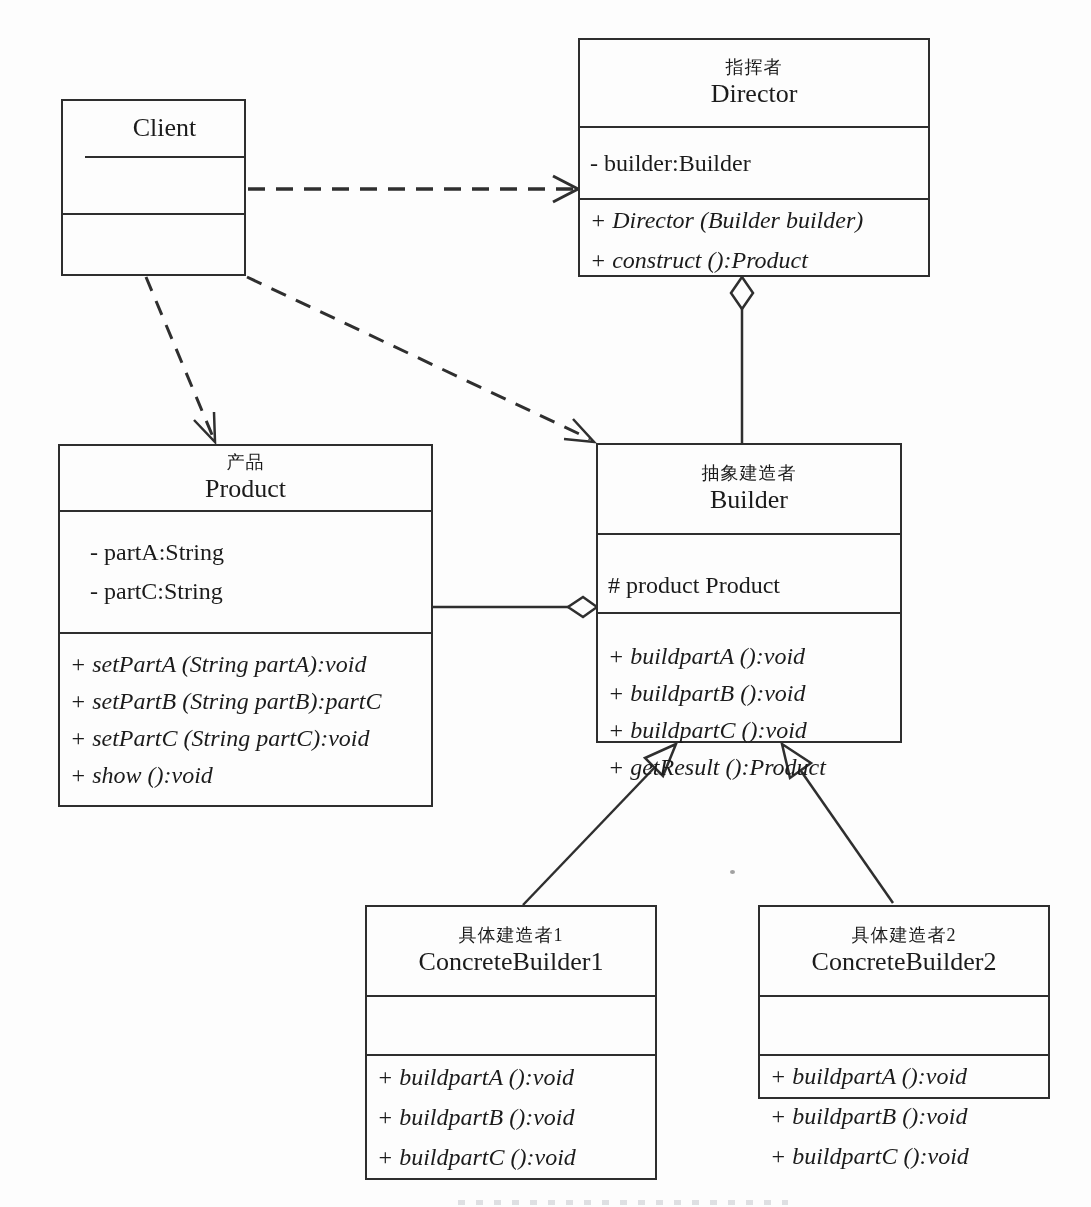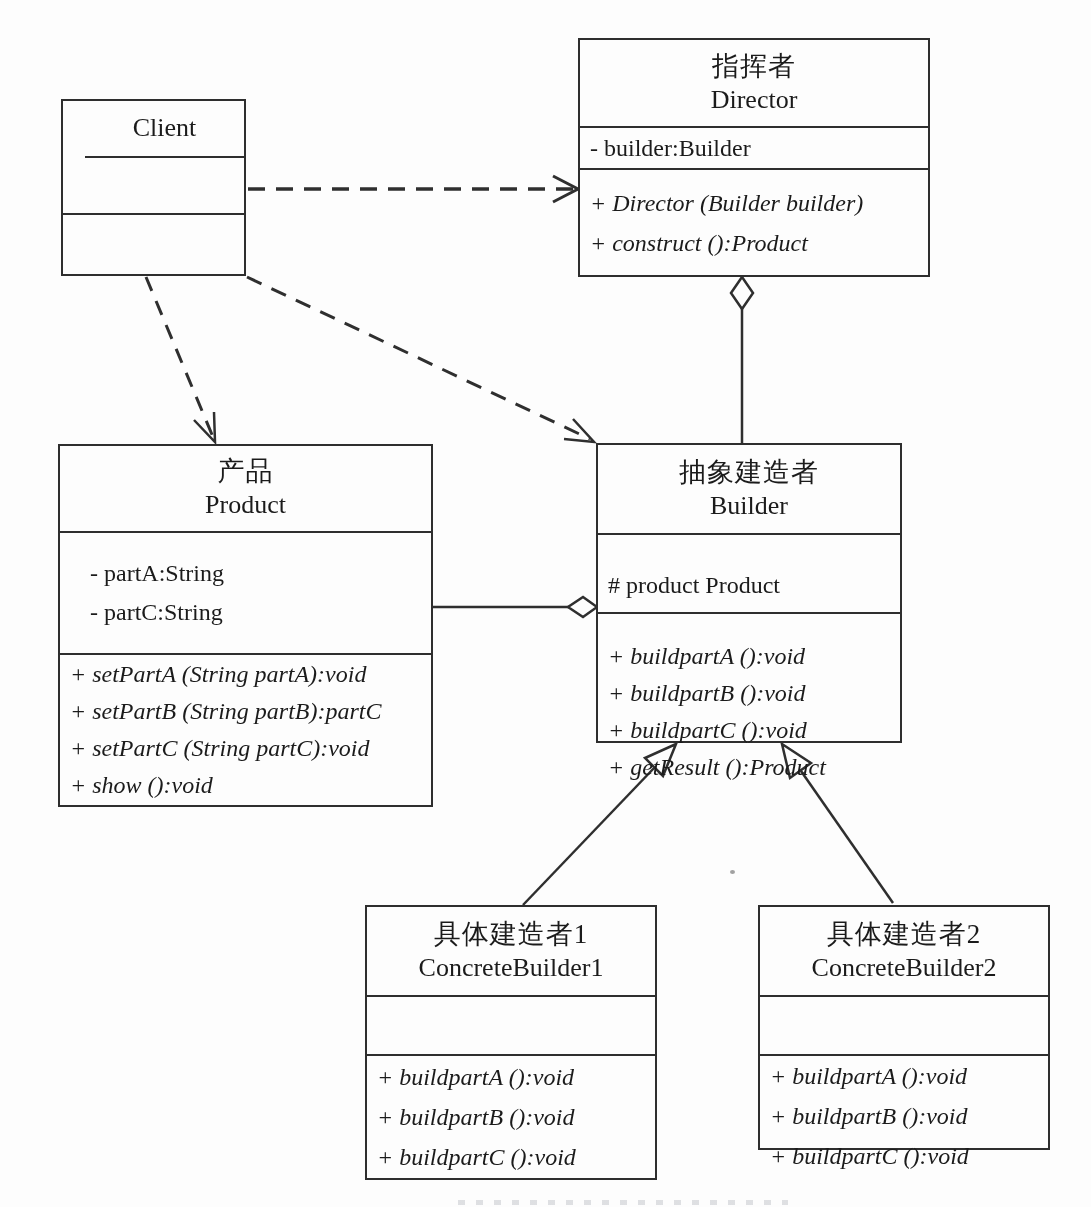--- a/index.html
+++ b/index.html
@@ -20,21 +20,21 @@
     box-sizing:border-box;
     display:flex;flex-direction:column;
   }
   .uml-title{
     border-bottom:2.5px solid #2e2e2e;
     display:flex;flex-direction:column;
     align-items:center;justify-content:center;
     box-sizing:border-box;
     flex:0 0 auto;
   }
-  .title-cn{font-size:27px;line-height:1.25;letter-spacing:1px;}
+  .title-cn{font-size:18px;line-height:1.25;letter-spacing:1px;}
   .title-en{font-size:26px;line-height:1.25;}
   .uml-attrs{
     border-bottom:2.5px solid #2e2e2e;
     box-sizing:border-box;
     flex:0 0 auto;
     display:flex;flex-direction:column;justify-content:center;
   }
   .uml-methods{
     box-sizing:border-box;
     flex:1 1 auto;
@@ -111,31 +111,31 @@
     </div>
     <div class="empty-comp" style="height:57px;border-bottom:2.5px solid #2e2e2e;"></div>
     <div class="empty-comp" style="flex:1 1 auto;"></div>
   </div>
 
   <div class="uml-class" style="left:578px;top:38px;width:352px;height:239px;">
     <div class="uml-title" style="height:88px;">
       <div class="title-cn">指挥者</div>
       <div class="title-en">Director</div>
     </div>
-    <div class="uml-attrs lh40" style="height:42px;font-family:Liberation Serif, serif;">
+    <div class="uml-attrs lh40" style="height:72px;font-family:Liberation Serif, serif;">
       <div class="member">- builder:Builder</div>
     </div>
     <div class="uml-methods lh40">
       <div class="member">+ Director (Builder builder)</div>
       <div class="member">+ construct ():Product</div>
     </div>
   </div>
 
   <div class="uml-class" style="left:58px;top:444px;width:375px;height:363px;">
-    <div class="uml-title" style="height:87px;">
+    <div class="uml-title" style="height:66px;">
       <div class="title-cn">产品</div>
       <div class="title-en">Product</div>
     </div>
     <div class="uml-attrs lh39" style="height:122px;padding-left:20px;">
       <div class="member">- partA:String</div>
       <div class="member">- partC:String</div>
     </div>
     <div class="uml-methods lh37">
       <div class="member">+ setPartA (String partA):void</div>
       <div class="member">+ setPartB (String partB):partC</div>
@@ -166,21 +166,21 @@
       <div class="title-en">ConcreteBuilder1</div>
     </div>
     <div class="empty-comp" style="height:59px;border-bottom:2.5px solid #2e2e2e;"></div>
     <div class="uml-methods lh40">
       <div class="member">+ buildpartA ():void</div>
       <div class="member">+ buildpartB ():void</div>
       <div class="member">+ buildpartC ():void</div>
     </div>
   </div>
 
-  <div class="uml-class" style="left:758px;top:905px;width:292px;height:245px;">
+  <div class="uml-class" style="left:758px;top:905px;width:292px;height:194px;">
     <div class="uml-title" style="height:90px;">
       <div class="title-cn">具体建造者2</div>
       <div class="title-en">ConcreteBuilder2</div>
     </div>
     <div class="empty-comp" style="height:59px;border-bottom:2.5px solid #2e2e2e;"></div>
     <div class="uml-methods lh40">
       <div class="member">+ buildpartA ():void</div>
       <div class="member">+ buildpartB ():void</div>
       <div class="member">+ buildpartC ():void</div>
     </div>

